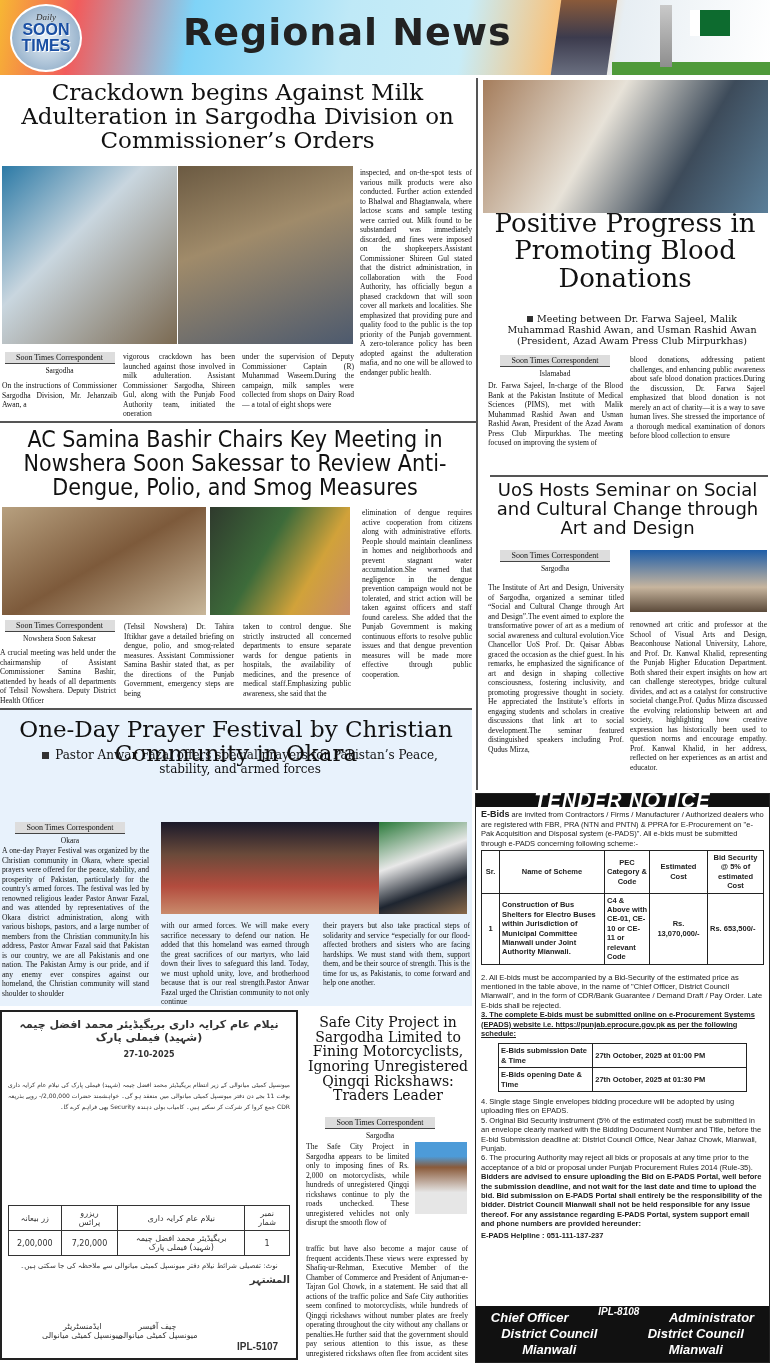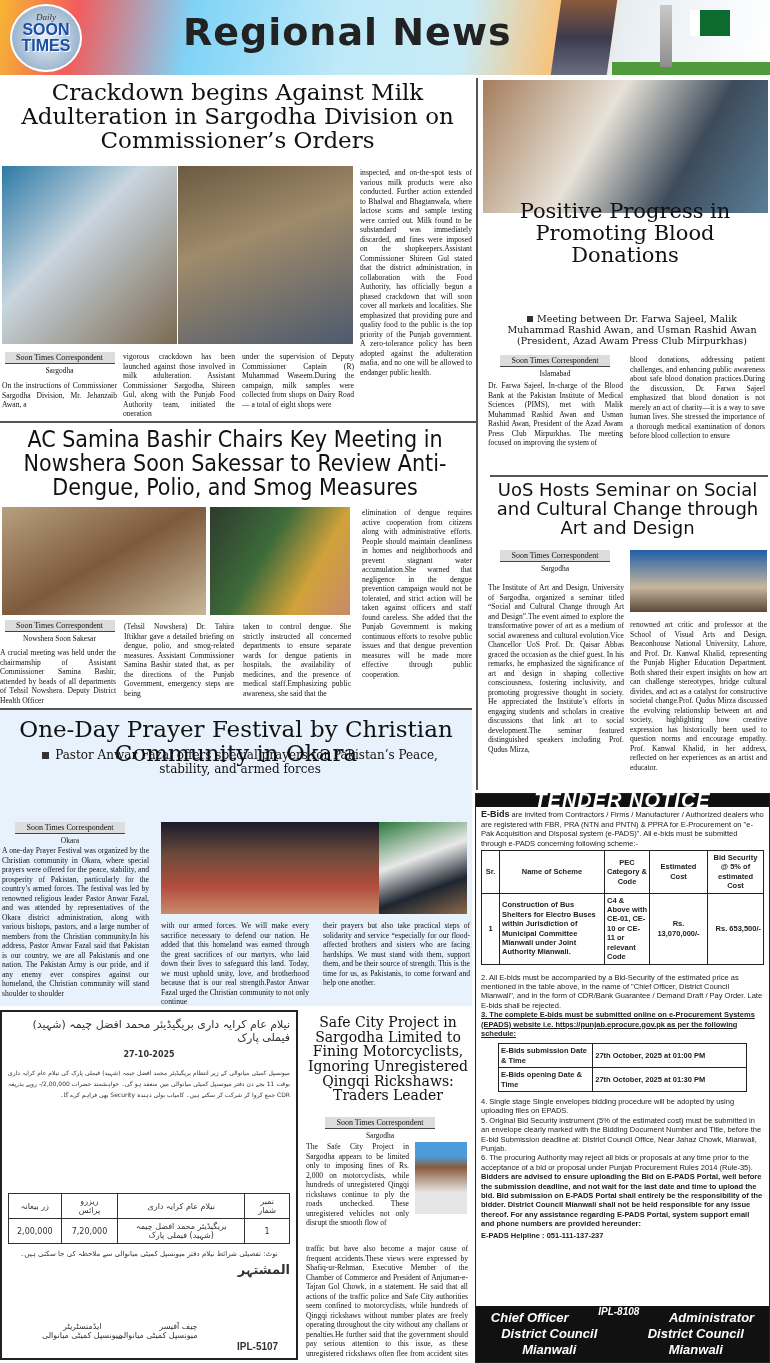--- a/index.html
+++ b/index.html
@@ -55,21 +55,21 @@
 </div>
 <div class="abs col" style="left:2px;top:381px;width:115px;height:35px">On the instructions of Commissioner Sargodha Division, Mr. Jehanzaib Awan, a</div>
 <div class="abs col" style="left:123px;top:352px;width:112px;height:64px">vigorous crackdown has been launched against those involved in milk adulteration. Assistant Commissioner Sargodha, Shireen Gul, along with the Punjab Food Authority team, initiated the operation</div>
 <div class="abs col" style="left:242px;top:352px;width:112px;height:64px">under the supervision of Deputy Commissioner Captain (R) Muhammad Waseem.During the campaign, milk samples were collected from shops on Dairy Road — a total of eight shops were</div>
 <div class="abs col" style="left:360px;top:168px;width:112px;height:248px">inspected, and on-the-spot tests of various milk products were also conducted. Further action extended to Bhalwal and Bhagtanwala, where lactose scans and sample testing were carried out. Milk found to be substandard was immediately discarded, and fines were imposed on the shopkeepers.Assistant Commissioner Shireen Gul stated that the district administration, in collaboration with the Food Authority, has officially begun a phased crackdown that will soon cover all markets and localities. She emphasized that providing pure and quality food to the public is the top priority of the Punjab government. A zero-tolerance policy has been adopted against the adulteration mafia, and no one will be allowed to endanger public health.</div>
 
 <div class="abs vline" style="left:476px;top:78px;width:2px;height:712px"></div>
 <div class="abs hline" style="left:0;top:421px;width:476px;height:2px"></div>
 
 <div class="abs photo" style="left:483px;top:80px;width:285px;height:133px;background:linear-gradient(120deg,#a57d5c,#e7e2d8 40%,#3d4b5a 70%,#5a7e98)"></div>
-<div class="abs hl" style="left:480px;top:200px;width:290px;font-size:21px">Positive Progress in Promoting Blood Donations</div>
+<div class="abs hl" style="left:480px;top:210px;width:290px;font-size:26px">Positive Progress in Promoting Blood Donations</div>
 <div class="abs" style="left:497px;top:313px;width:270px;font-family:'DejaVu Serif',serif;font-size:9.5px;line-height:11px;text-align:center">
   <span style="display:inline-block;width:6px;height:6px;background:#333;margin-right:4px"></span><span>Meeting between Dr. Farwa Sajeel, Malik Muhammad Rashid Awan, and Usman Rashid Awan (President, Azad Awam Press Club Mirpurkhas)</span>
 </div>
 <div class="abs" style="left:485px;top:355px;width:140px">
   <div class="corr">Soon Times Correspondent</div>
   <div class="place">Islamabad</div>
 </div>
 <div class="abs col" style="left:488px;top:381px;width:135px;height:88px">Dr. Farwa Sajeel, In-charge of the Blood Bank at the Pakistan Institute of Medical Sciences (PIMS), met with Malik Muhammad Rashid Awan and Usman Rashid Awan, President of the Azad Awam Press Club Mirpurkhas. The meeting focused on improving the system of</div>
 <div class="abs col" style="left:630px;top:355px;width:135px;height:114px">blood donations, addressing patient challenges, and enhancing public awareness about safe blood donation practices.During the discussion, Dr. Farwa Sajeel emphasized that blood donation is not merely an act of charity—it is a way to save human lives. She stressed the importance of a thorough medical examination of donors before blood collection to ensure</div>
 <div class="abs hline" style="left:490px;top:475px;width:278px;height:2px"></div>
@@ -105,42 +105,42 @@
   <div class="corr">Soon Times Correspondent</div>
   <div class="place">Okara</div>
 </div>
 <div class="abs col" style="left:2px;top:846px;width:147px;height:160px">A one-day Prayer Festival was organized by the Christian community in Okara, where special prayers were offered for the peace, stability, and prosperity of Pakistan, particularly for the country’s armed forces. The festival was led by renowned religious leader Pastor Anwar Fazal, and was attended by representatives of the Okara district administration, along with various bishops, pastors, and a large number of members from the Christian community.In his address, Pastor Anwar Fazal said that Pakistan is our country, we are all Pakistanis and one nation. The Pakistan Army is our pride, and if any enemy ever conspires against our homeland, the Christian community will stand shoulder to shoulder</div>
 <div class="abs photo" style="left:161px;top:822px;width:218px;height:92px;background:linear-gradient(180deg,#1a1a2a,#6a4a3a 35%,#b34c3e 70%,#c98b6c)"></div>
 <div class="abs photo" style="left:379px;top:822px;width:88px;height:92px;background:linear-gradient(160deg,#2a7a3a,#e8e8e8 40%,#1e2530 70%,#8a6a4a)"></div>
 <div class="abs col" style="left:161px;top:921px;width:148px;height:85px">with our armed forces. We will make every sacrifice necessary to defend our nation. He added that this homeland was earned through the great sacrifices of our martyrs, who laid down their lives to safeguard this land. Today, we must uphold unity, love, and brotherhood because that is our real strength.Pastor Anwar Fazal urged the Christian community to not only continue</div>
 <div class="abs col" style="left:323px;top:921px;width:147px;height:85px">their prayers but also take practical steps of solidarity and service “especially for our flood-affected brothers and sisters who are facing hardships. We must stand with them, support them, and be their source of strength. This is the time for us, as Pakistanis, to come forward and help one another.</div>
 
 <div class="abs urdu">
-  <div style="font-size:11px;font-weight:normal;margin-bottom:6px">نیلام عام کرایہ داری بریگیڈیئر محمد افضل چیمہ (شہید) فیملی پارک</div>
-  <div style="direction:ltr;text-align:center;font-weight:bold;font-size:8px;margin-bottom:8px">27-10-2025</div>
+  <div style="font-size:11px;font-weight:bold;text-align:center;margin-bottom:6px">نیلام عام کرایہ داری بریگیڈیئر محمد افضل چیمہ (شہید) فیملی پارک</div>
+  <div style="direction:ltr;text-align:center;font-weight:bold;font-size:8px;margin-bottom:20px">27-10-2025</div>
   <div style="line-height:11px;height:120px;overflow:hidden;text-align:justify">میونسپل کمیٹی میانوالی کے زیر انتظام بریگیڈیئر محمد افضل چیمہ (شہید) فیملی پارک کی نیلام عام کرایہ داری بوقت 11 بجے دن دفتر میونسپل کمیٹی میانوالی میں منعقد ہو گی۔ خواہشمند حضرات 2,00,000/- روپے بذریعہ CDR جمع کروا کر شرکت کر سکتے ہیں۔ کامیاب بولی دہندہ Security بھی فراہم کرے گا۔</div>
   <table>
     <tbody>
         <tr>
       <td>نمبر شمار</td>
       <td>نیلام عام کرایہ داری</td>
       <td>ریزرو پرائس</td>
       <td>زر بیعانہ</td>
     </tr>
     <tr>
       <td>1</td>
       <td>بریگیڈیئر محمد افضل چیمہ (شہید) فیملی پارک</td>
       <td>7,20,000</td>
       <td>2,00,000</td>
     </tr>
   </tbody>
     </table>
   <div style="text-align:center;font-size:7px">نوٹ: تفصیلی شرائط نیلام دفتر میونسپل کمیٹی میانوالی سے ملاحظہ کی جا سکتی ہیں۔</div>
-  <div style="font-size:13px;font-weight:bold;margin-top:4px">المشتہر</div>
-  <div style="position:absolute;left:115px;bottom:18px;text-align:right;font-size:8px">
+  <div style="font-size:10px;font-weight:bold;margin-top:4px">المشتہر</div>
+  <div style="position:absolute;left:115px;bottom:18px;text-align:center;font-size:8px">
     <div>چیف آفیسر</div>
     <div>میونسپل کمیٹی میانوالی</div>
   </div>
   <div style="position:absolute;left:40px;bottom:18px;text-align:center;font-size:8px">
     <div>ایڈمنسٹریٹر</div>
     <div>میونسپل کمیٹی میانوالی</div>
   </div>
   <div style="position:absolute;left:235px;bottom:6px;direction:ltr;font-family:'Liberation Sans',sans-serif;font-weight:bold;font-size:10px">IPL-5107</div>
 </div>
 
@@ -164,21 +164,21 @@
         <th>Name of Scheme</th>
         <th style="width:45px">PEC Category &amp; Code</th>
         <th style="width:58px">Estimated Cost</th>
         <th style="width:56px">Bid Security @ 5% of estimated Cost</th>
       </tr>
       <tr style="font-weight:bold">
         <td style="text-align:center">1</td>
         <td style="font-weight:bold">Construction of Bus Shelters for Electro Buses within Jurisdiction of Municipal Committee Mianwali under Joint Authority Mianwali.</td>
         <td style="font-weight:bold">C4 &amp; Above with CE-01, CE-10 or CE-11 or relevant Code</td>
         <td style="font-weight:bold;text-align:center">Rs. 13,070,000/-</td>
-        <td style="font-weight:bold;text-align:right">Rs. 653,500/-</td>
+        <td style="font-weight:bold;text-align:left">Rs. 653,500/-</td>
       </tr>
     </tbody>
       </table>
     <div style="margin-top:8px">2.     All E-bids must be accompanied by a Bid-Security of the estimated price as mentioned in the table above, in the name of "Chief Officer, District Council Mianwali", and in the form of CDR/Bank Guarantee / Demand Draft / Pay Order. Late E-bids shall be rejected.</div>
     <div style="font-weight:bold;text-decoration:underline">3.     The complete E-bids must be submitted online on e-Procurement Systems (EPADS) website i.e. https://punjab.eprocure.gov.pk as per the following schedule:</div>
     <table style="width:88%;margin:5px auto">
       <tbody>
           <tr>
             <td style="font-weight:bold;width:38%">E-Bids submission Date &amp; Time</td>
             <td style="font-weight:bold">27th October, 2025 at 01:00 PM</td>

